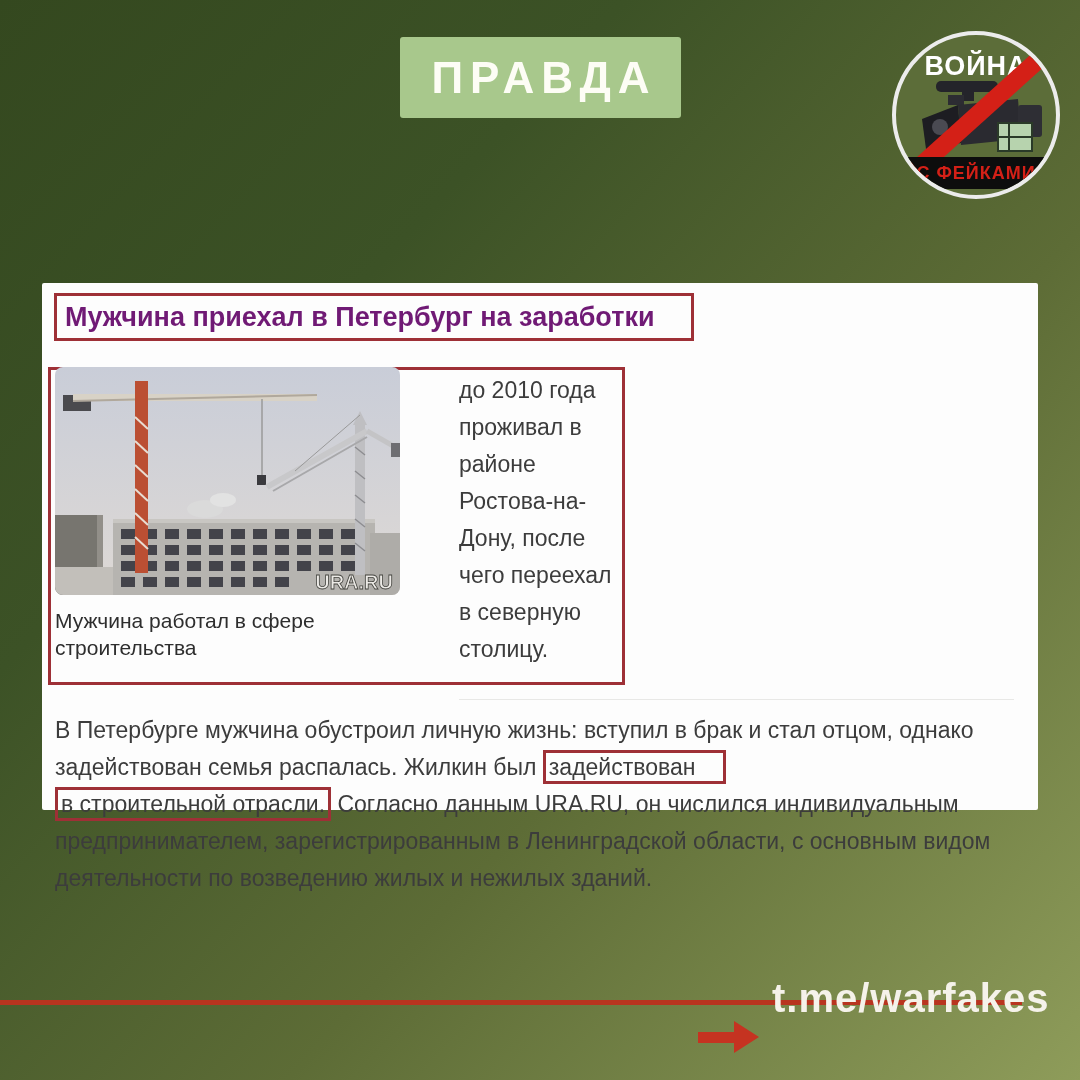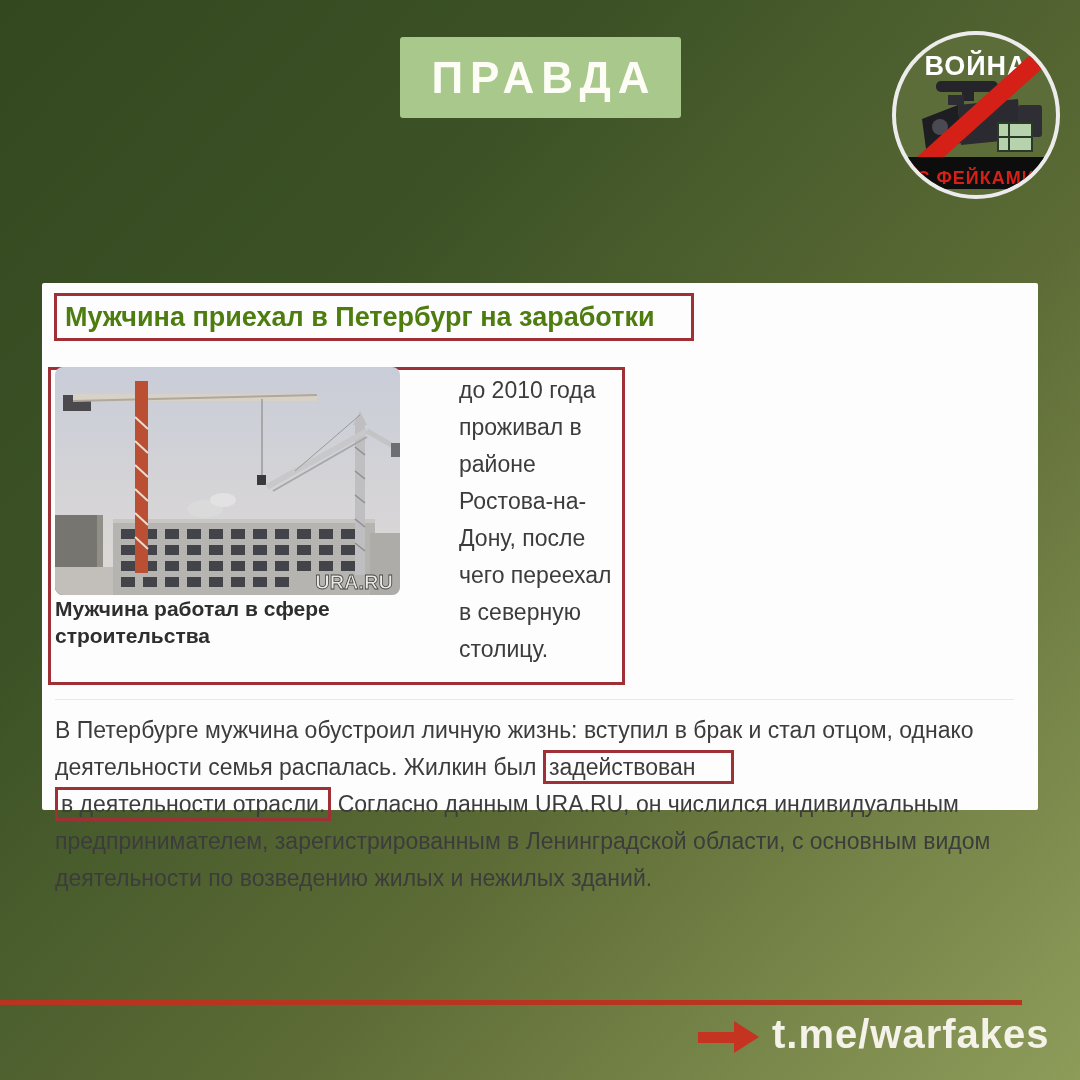--- a/index.html
+++ b/index.html
@@ -34,61 +34,61 @@
     position:absolute;left:0;right:0;top:16px;text-align:center;
     color:#fff;font-size:27px;font-weight:bold;letter-spacing:1px;
   }
   .logo-camera{position:absolute;left:10px;top:42px;width:140px;height:84px}
   .logo-stripe{
     position:absolute;left:-45px;top:72px;width:250px;height:18px;
     background:var(--logo_accent_red);transform:rotate(-42deg);transform-origin:center;
   }
   .logo-band{
     position:absolute;left:-6px;right:-6px;top:122px;height:32px;
-    background:var(--logo_band);display:flex;align-items:flex-end;justify-content:center;
+    background:var(--logo_band);display:flex;align-items:center;justify-content:center;
     color:var(--logo_accent_red);font-size:18px;font-weight:bold;letter-spacing:1px;
   }
 
   
   .card{
     position:absolute;left:42px;top:283px;width:996px;height:527px;
     background:var(--card_bg);border-radius:2px;
     padding:10px 24px 0 13px;
   }
   .headline-box{
     display:inline-block;margin-left:-1px;width:640px;height:48px;
     border:3px solid var(--annotation_red);
-    font-size:27px;font-weight:bold;color:#4d7c0f;
+    font-size:27px;font-weight:bold;color:#701a75;
     line-height:42px;padding-left:8px;white-space:nowrap;overflow:hidden;
   }
   .article-body{margin-top:22px;font-size:23px;line-height:37px;color:#3c3c3c}
   .figure{float:left;width:391px;margin-right:13px;margin-bottom:50px}
   .photo{width:345px;height:228px;border-radius:8px;overflow:hidden;display:block}
-  .caption{margin-top:0;font-size:21px;font-weight:bold;color:#2e2e2e;line-height:27px}
+  .caption{margin-top:12px;font-size:21px;font-weight:normal;color:#2e2e2e;line-height:27px}
   .credit{margin-top:4px;font-size:19px;color:#9a9a9a;line-height:24px}
   .p1-lead{display:block}
   .p1-box{
     display:block;border:3px solid var(--annotation_red);
     margin-left:-7px;width:577px;padding:2px 6px 14px 4px;
   }
   .divider{border:0;border-top:1px solid #e8e8e6;margin:14px 0 12px 0}
   .redbox-inline{border:3px solid var(--annotation_red);padding:1px 3px}
-  .redbox-wide{padding-right:35px}
+  .redbox-wide{padding-right:28px}
 
   
   .footer-line{position:absolute;left:0;top:1000px;width:1022px;height:5px;background:var(--footer_red)}
   .footer-arrow{position:absolute;left:698px;top:1021px;width:64px;height:32px}
   .footer-arrow .shaft{position:absolute;left:0;top:11px;width:38px;height:11px;background:var(--footer_arrow_red)}
   .footer-arrow .head{
     position:absolute;left:36px;top:0;width:0;height:0;
     border-top:16px solid transparent;border-bottom:16px solid transparent;
     border-left:25px solid var(--footer_arrow_red);
   }
   .footer-handle{
-    position:absolute;left:772px;top:1012px;
+    position:absolute;left:772px;top:976px;
     color:#f5f2ea;font-size:40px;font-weight:bold;letter-spacing:1px;
   }
 </style>
 </head>
 <body>
 
 <div class="verdict">
   <span>ПРАВДА</span>
 </div>
 
@@ -211,23 +211,23 @@
         <rect x="336" y="76" width="9" height="14" fill="#6e6e72"></rect>
         <text x="338" y="222" text-anchor="end" font-family="Liberation Sans, sans-serif" font-size="20" font-weight="bold" fill="#eceae6" stroke="#44443f" stroke-width="0.8">URA.RU</text>
       </svg>
       <div class="caption">Мужчина работал в сфере строительства</div>
     </div>
 
     <span class="p1-box">до 2010 года проживал в районе Ростова-на-Дону, после чего переехал в северную столицу.</span>
 
     <hr class="divider">
 
-    <span>В Петербурге мужчина обустроил личную жизнь: вступил в брак и стал отцом, однако деятельности семья распалась. Жилкин был</span>
+    <span>В Петербурге мужчина обустроил личную жизнь: вступил в брак и стал отцом, однако задействован семья распалась. Жилкин был</span>
     <span class="redbox-inline redbox-wide">задействован</span><br>
-    <span class="redbox-inline">в деятельности отрасли.</span>
+    <span class="redbox-inline">в строительной отрасли.</span>
     <span>Согласно данным URA.RU, он числился индивидуальным предпринимателем, зарегистрированным в Ленинградской области, с основным видом деятельности по возведению жилых и нежилых зданий.</span>
   </div>
 </div>
 
 <div class="footer-line"></div>
 <div class="footer-arrow">
   <div class="shaft"></div>
   <div class="head"></div>
 </div>
 <div class="footer-handle">t.me/warfakes</div>

